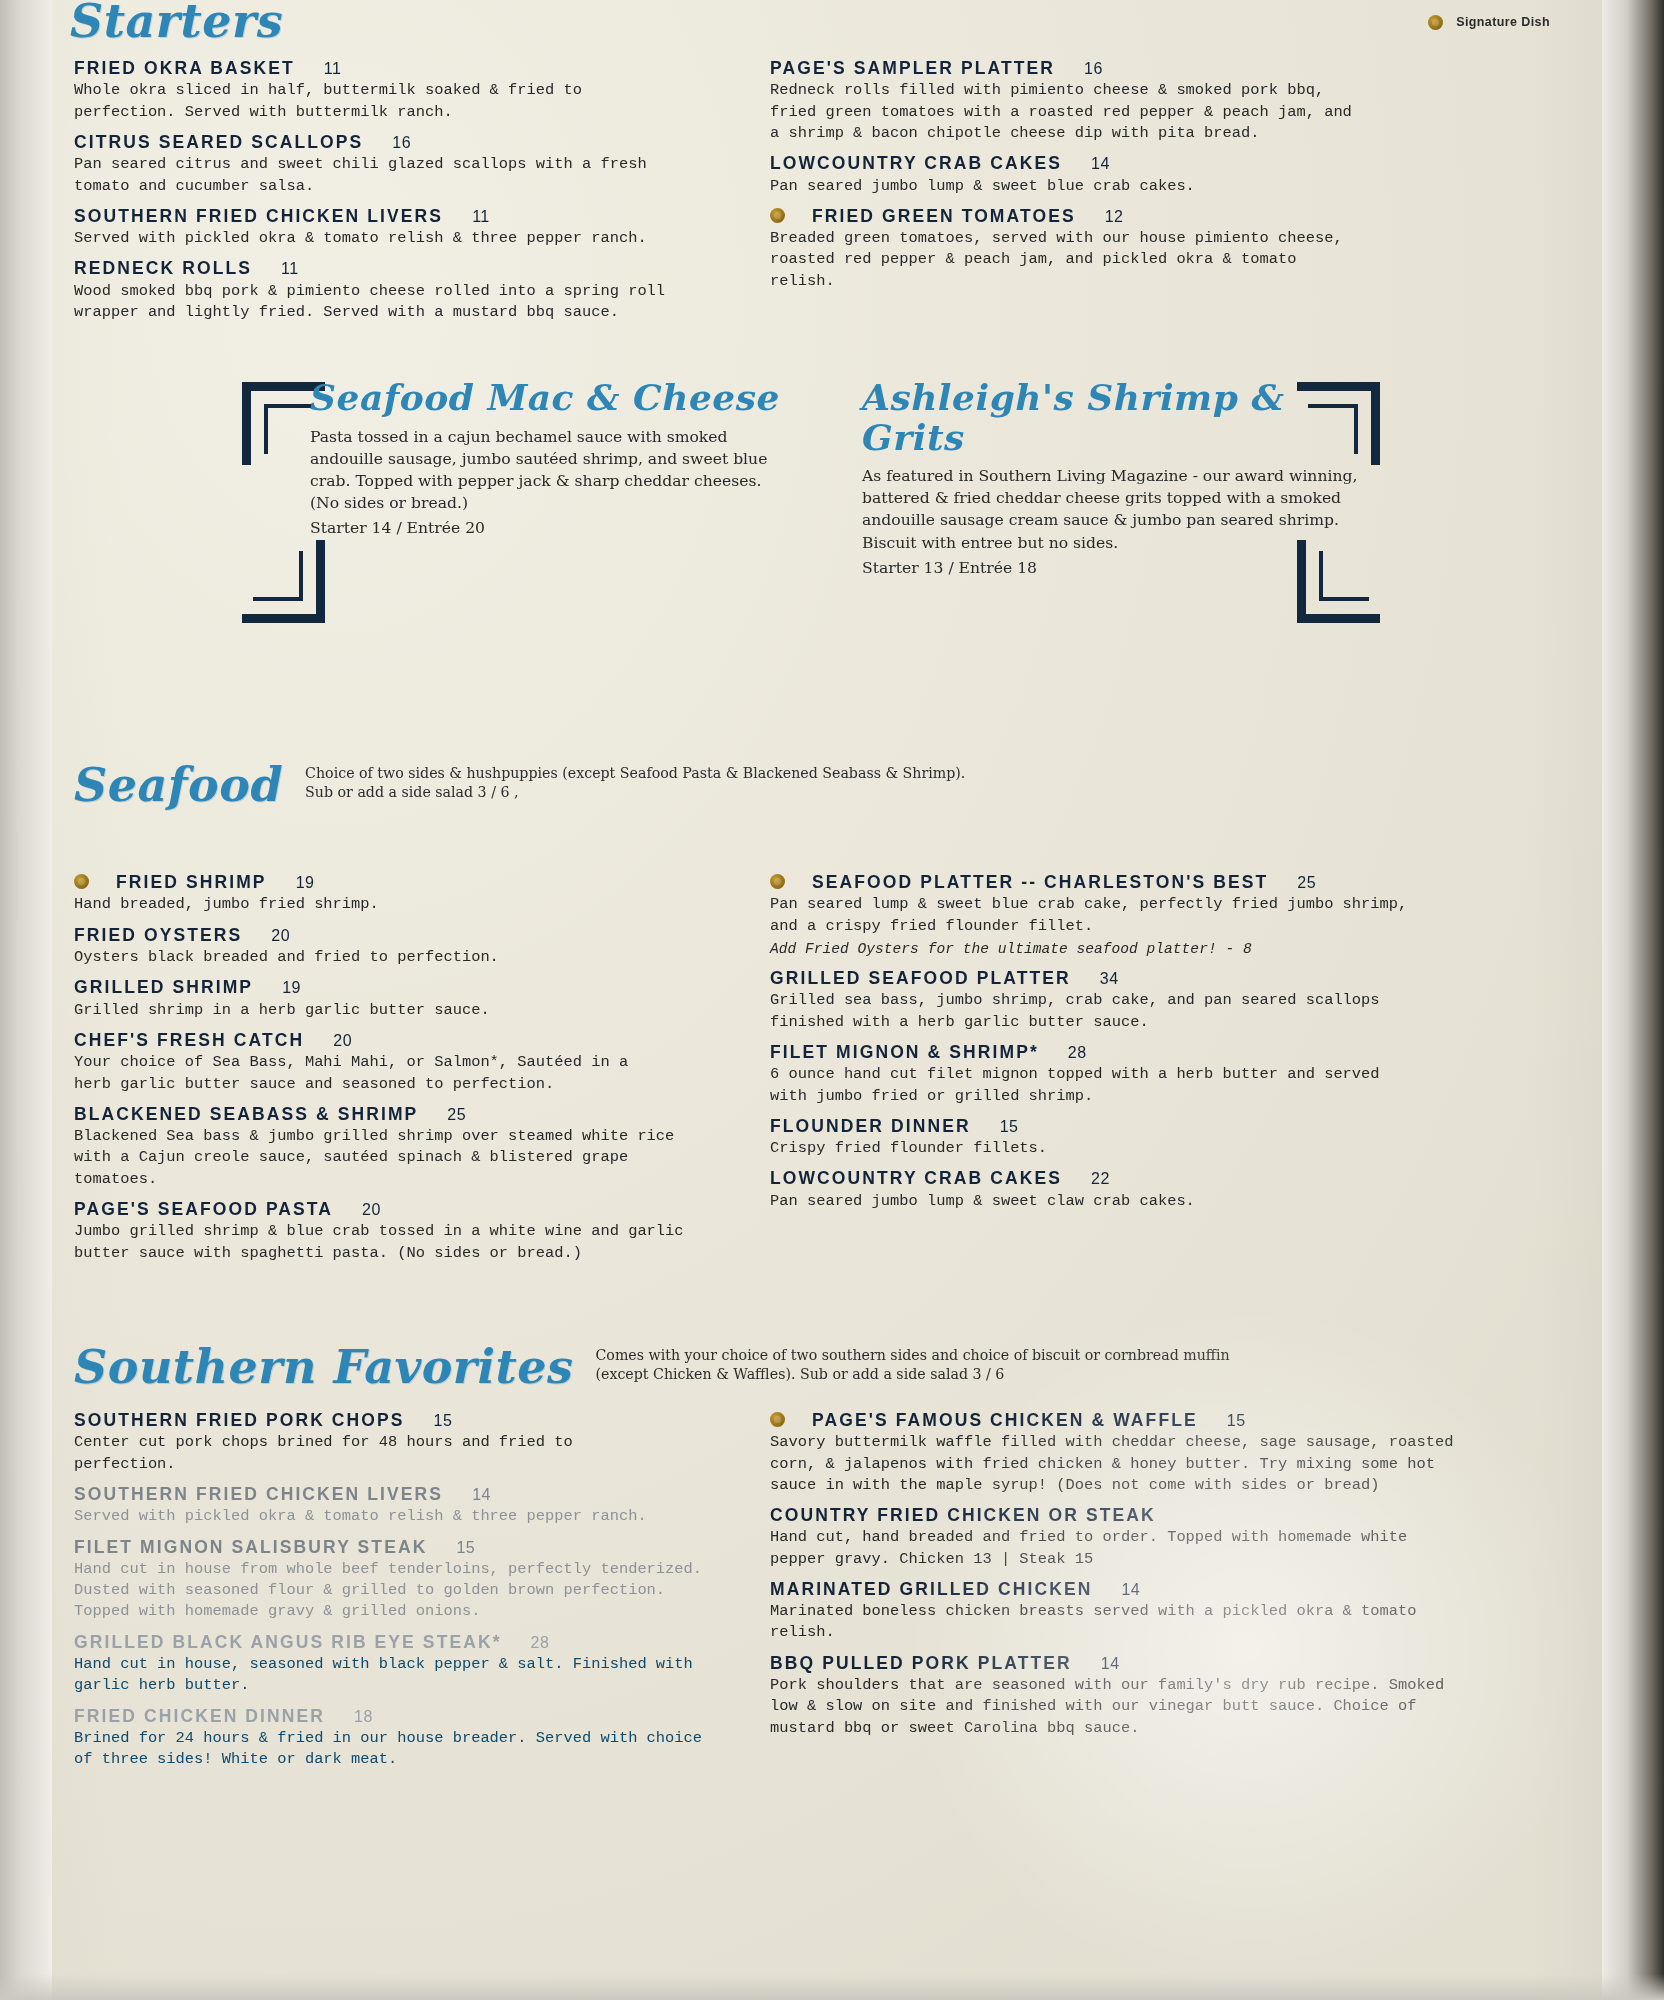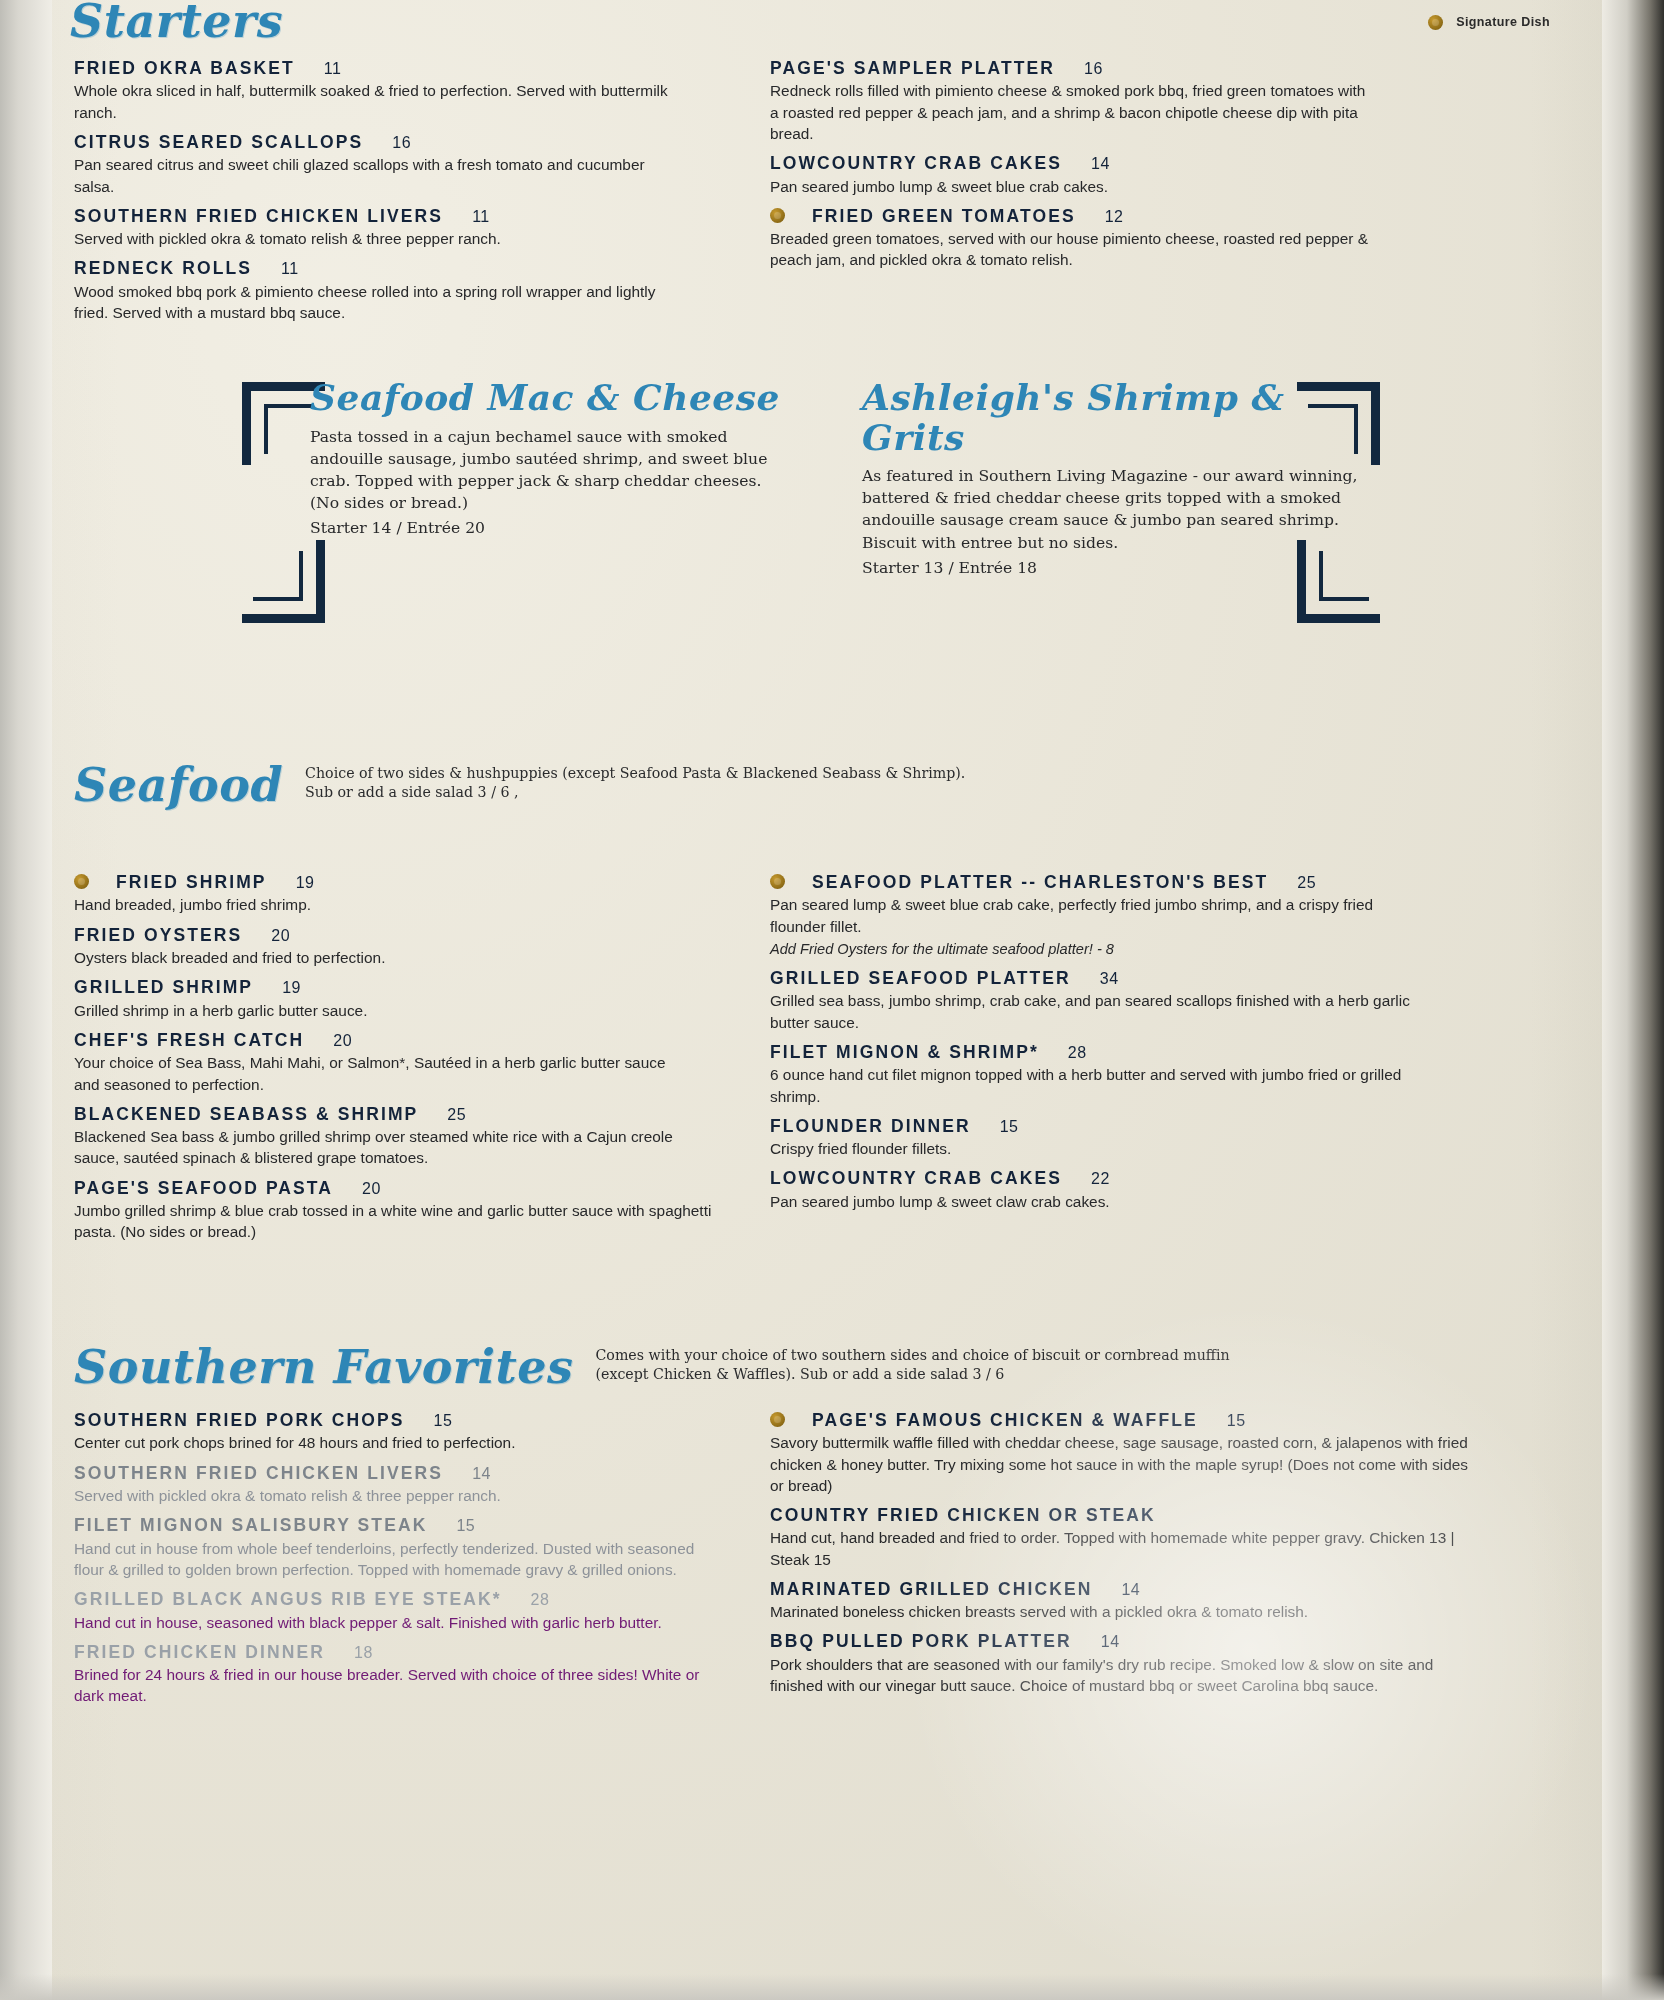--- a/index.html
+++ b/index.html
@@ -61,21 +61,21 @@
     letter-spacing:2.1px;
     font-size:17.5px;
     color:#13233a;
     text-transform:uppercase;
     line-height:1.15;
   }
   .dish-price{
     font-weight:400;letter-spacing:.5px;font-size:16px;color:#13233a;
   }
   .dish-desc{
-    font-family:Liberation Sans, sans-serif;
+    font-family:Liberation Mono, monospace;
     font-size:15.4px;
     line-height:1.38;
     color:#27282a;
     margin-top:2px;
     max-width:600px;
   }
   .dish-desc.ital{ font-style:italic; font-size:14.6px; }
   .sig{
     display:inline-block;width:15px;height:15px;border-radius:50%;
     background:radial-gradient(circle at 35% 32%, #c79a2e 0%, #8d6b16 70%, #6e5310 100%);
@@ -83,21 +83,21 @@
   }
   .sig::after{
     content:"";position:absolute;left:4px;top:4px;width:7px;height:7px;
     border-radius:50%;background:rgba(255,255,255,.18);
   }
 
   
   .faded .dish-head{ color:#7d848b; }
   .faded .dish-desc{ color:#8d9299; }
   .faded2 .dish-head{ color:#9aa1a8; }
-  .faded2 .dish-desc{ color:#701a75; }
+  .faded2 .dish-desc{ color:#0c4a6e; }
 
   
   .two-col{ display:flex; }
   .col-l{ width:640px; }
   .col-r{ width:640px; margin-left:50px; }
 
   
   .sig-note{
     position:absolute;right:52px;top:14px;
     display:flex;align-items:center;gap:7px;

